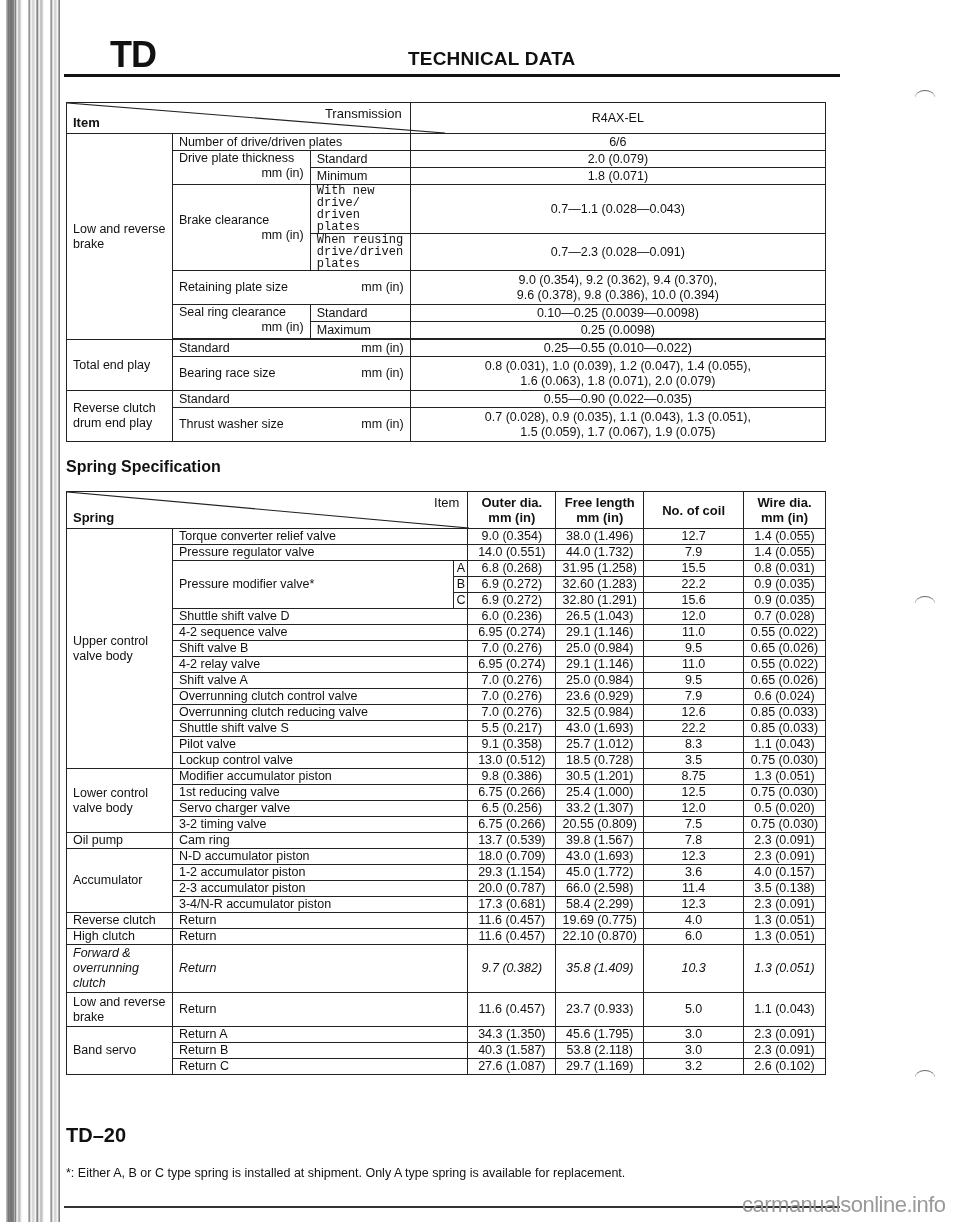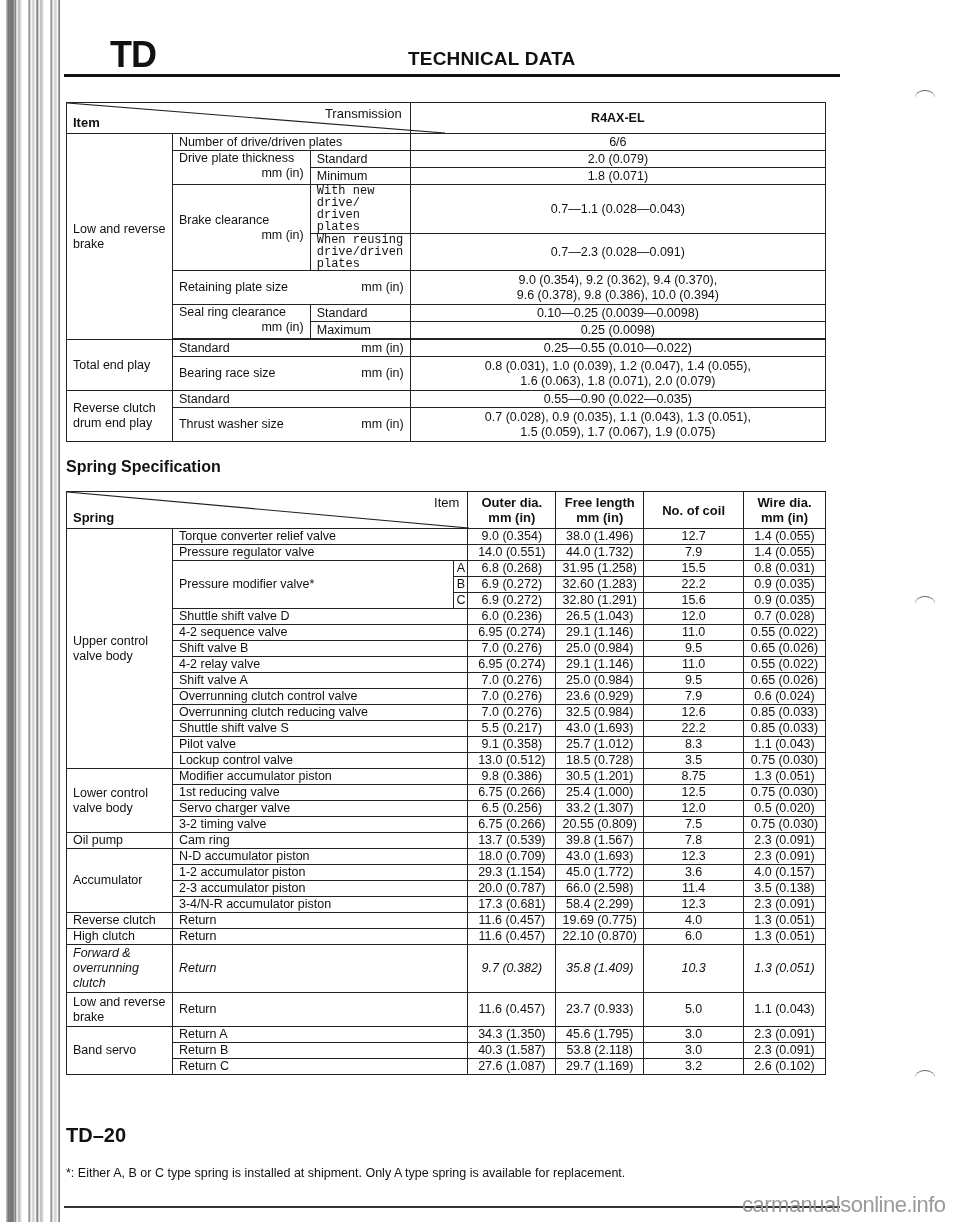--- a/index.html
+++ b/index.html
@@ -14,21 +14,21 @@
   .rule-top { position: absolute; left: 64px; top: 74px; width: 776px; height: 3px; background: #111; }
   table { border-collapse: collapse; position: absolute; font-size: 12.5px; }
   td, th { border: 1.5px solid #222; padding: 0 6px; line-height: 15px; vertical-align: middle; }
   .t1 { left: 66px; top: 102px; width: 760px; }
   .t2 { left: 66px; top: 491px; width: 760px; }
   .hdr-diag { position: relative; height: 28px; padding: 0; }
   .hdr-diag svg { position: absolute; left: 0; top: 0; }
   .hdr-left { position: absolute; left: 6px; bottom: 3px; font-weight: bold; font-size: 13px; }
   .hdr-right { position: absolute; right: 8px; top: 3px; font-weight: normal; font-size: 13px; }
   .c { text-align: center; }
-  .b { font-weight: bold; }
+  .b { font-weight: normal; }
   .small { font-size: 12px; line-height: 12px; font-family: Liberation Mono, monospace; }
   .unit { float: right; }
   .section-title { position: absolute; left: 66px; top: 458px; font-size: 16px; font-weight: bold; text-align: right; }
   .footnote { position: absolute; left: 66px; top: 1130px; font-size: 12.5px; margin-top: 36px; }
   .page-no { position: absolute; left: 66px; top: 1124px; font-size: 20px; font-weight: bold; }
   .rule-bottom { position: absolute; left: 64px; top: 1206px; width: 776px; height: 2px; background: #333; }
   .watermark { position: absolute; left: 742px; top: 1192px; font-size: 22px; color: #9a9a9a; letter-spacing: -0.5px; }
   .side-mark { position: absolute; width: 20px; height: 14px; border-top: 1.5px solid #666; border-radius: 50% 50% 0 0; }
   .t2 td { height: 15px; }
   .t2 .hdr2 th { height: 36px; font-weight: bold; font-size: 13px; line-height: 15px; }

